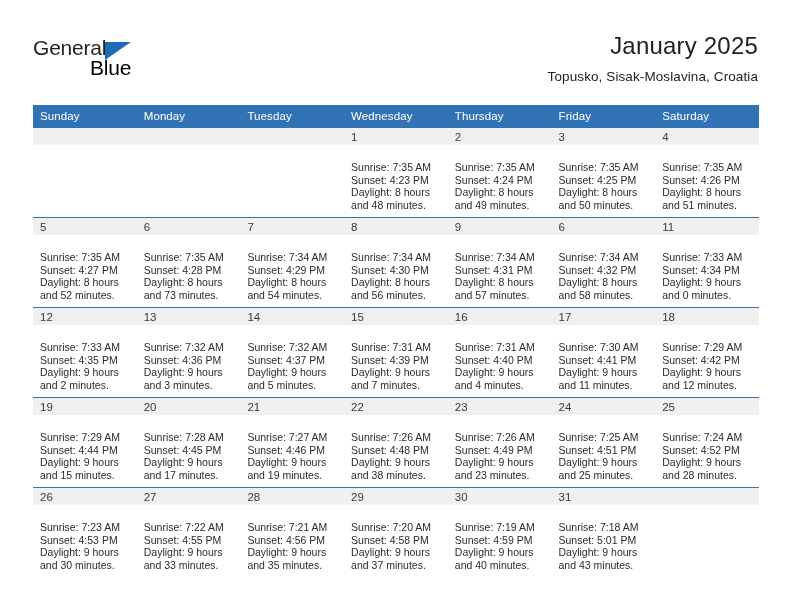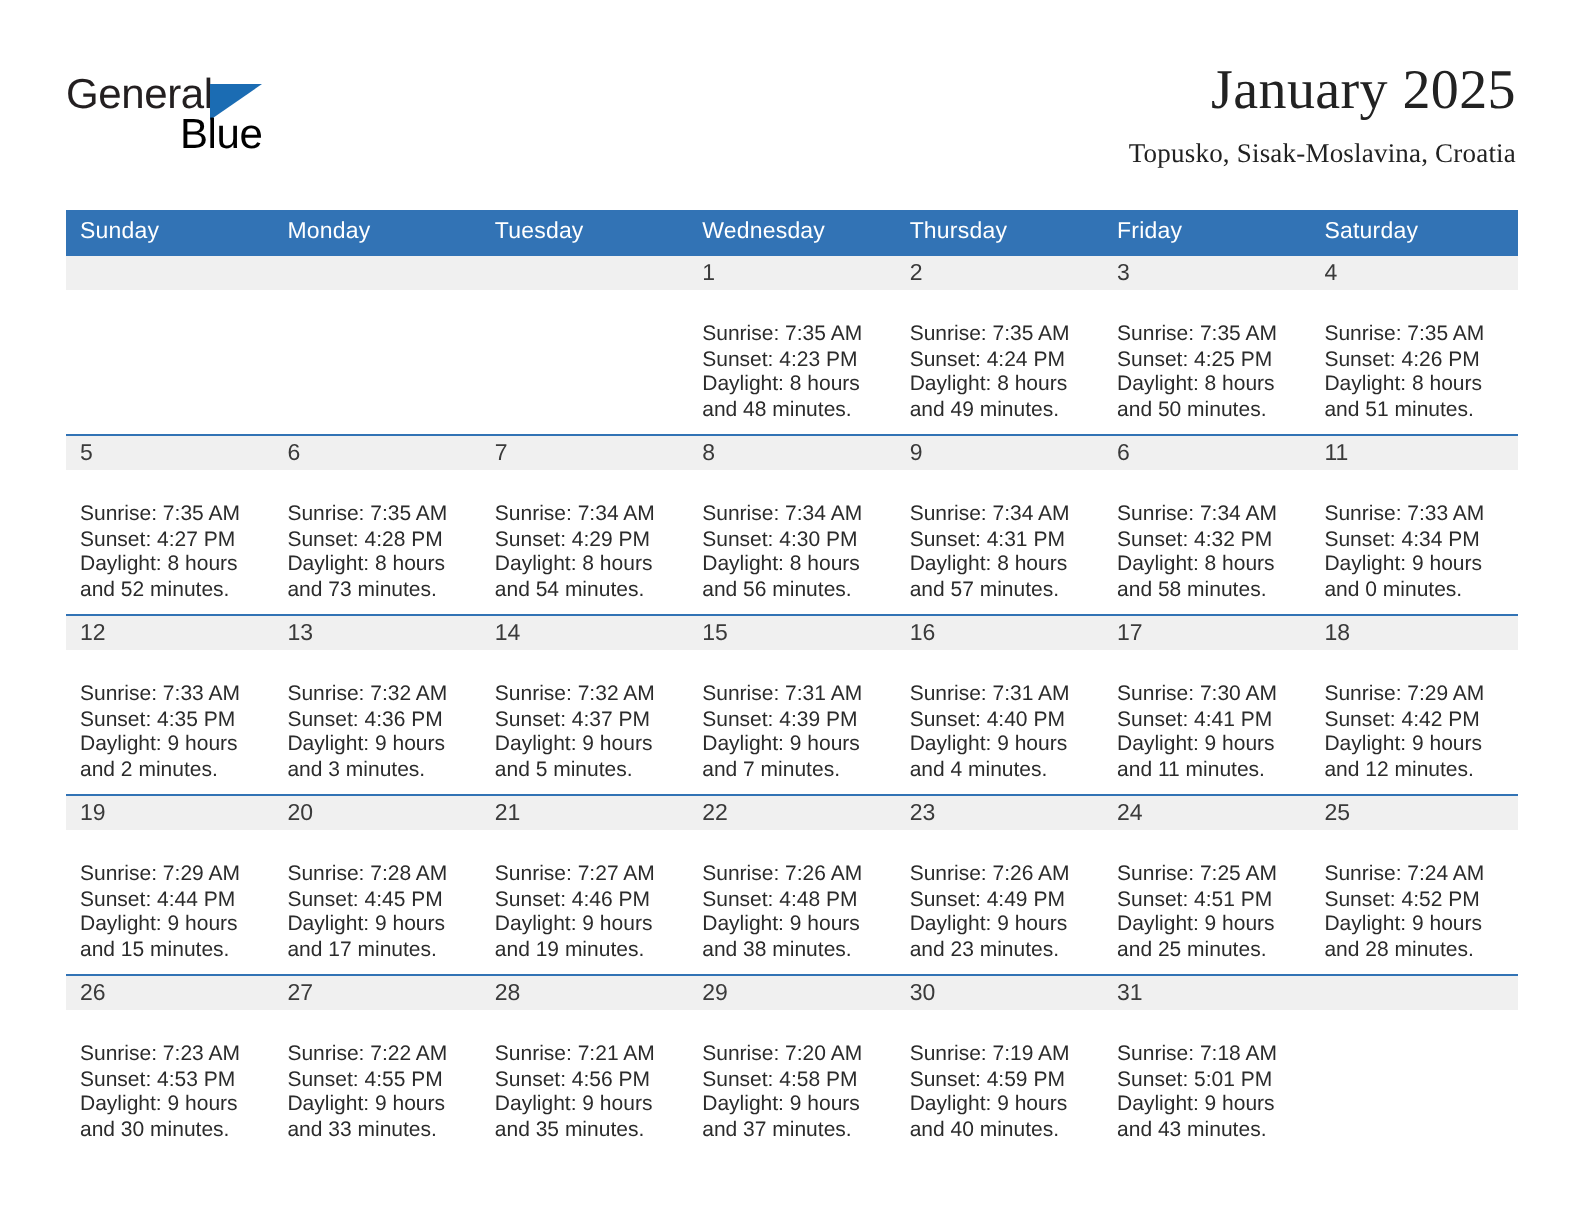--- a/index.html
+++ b/index.html
@@ -44,34 +44,32 @@
     letter-spacing: -0.2px;
     color: #000000;
   }
 
   .title-block {
     position: absolute;
     right: 34px; top: 30px;
     text-align: right;
   }
   .cal-title {
-    font-size: 28px;
+    font-size: 24px;
     color: #222222;
     font-weight: normal;
     line-height: 32px;
     letter-spacing: 0.2px;
-    font-family: Liberation Serif, serif;
   }
   .cal-subtitle {
     font-size: 13.5px;
     color: #222222;
     line-height: 20px;
     margin-top: 5px;
     letter-spacing: 0.1px;
-    font-family: Liberation Serif, serif;
   }
 
   
   .calendar {
     position: absolute;
     left: 33px; top: 105px;
     width: 726px;
   }
   table.cal {
     width: 726px;

